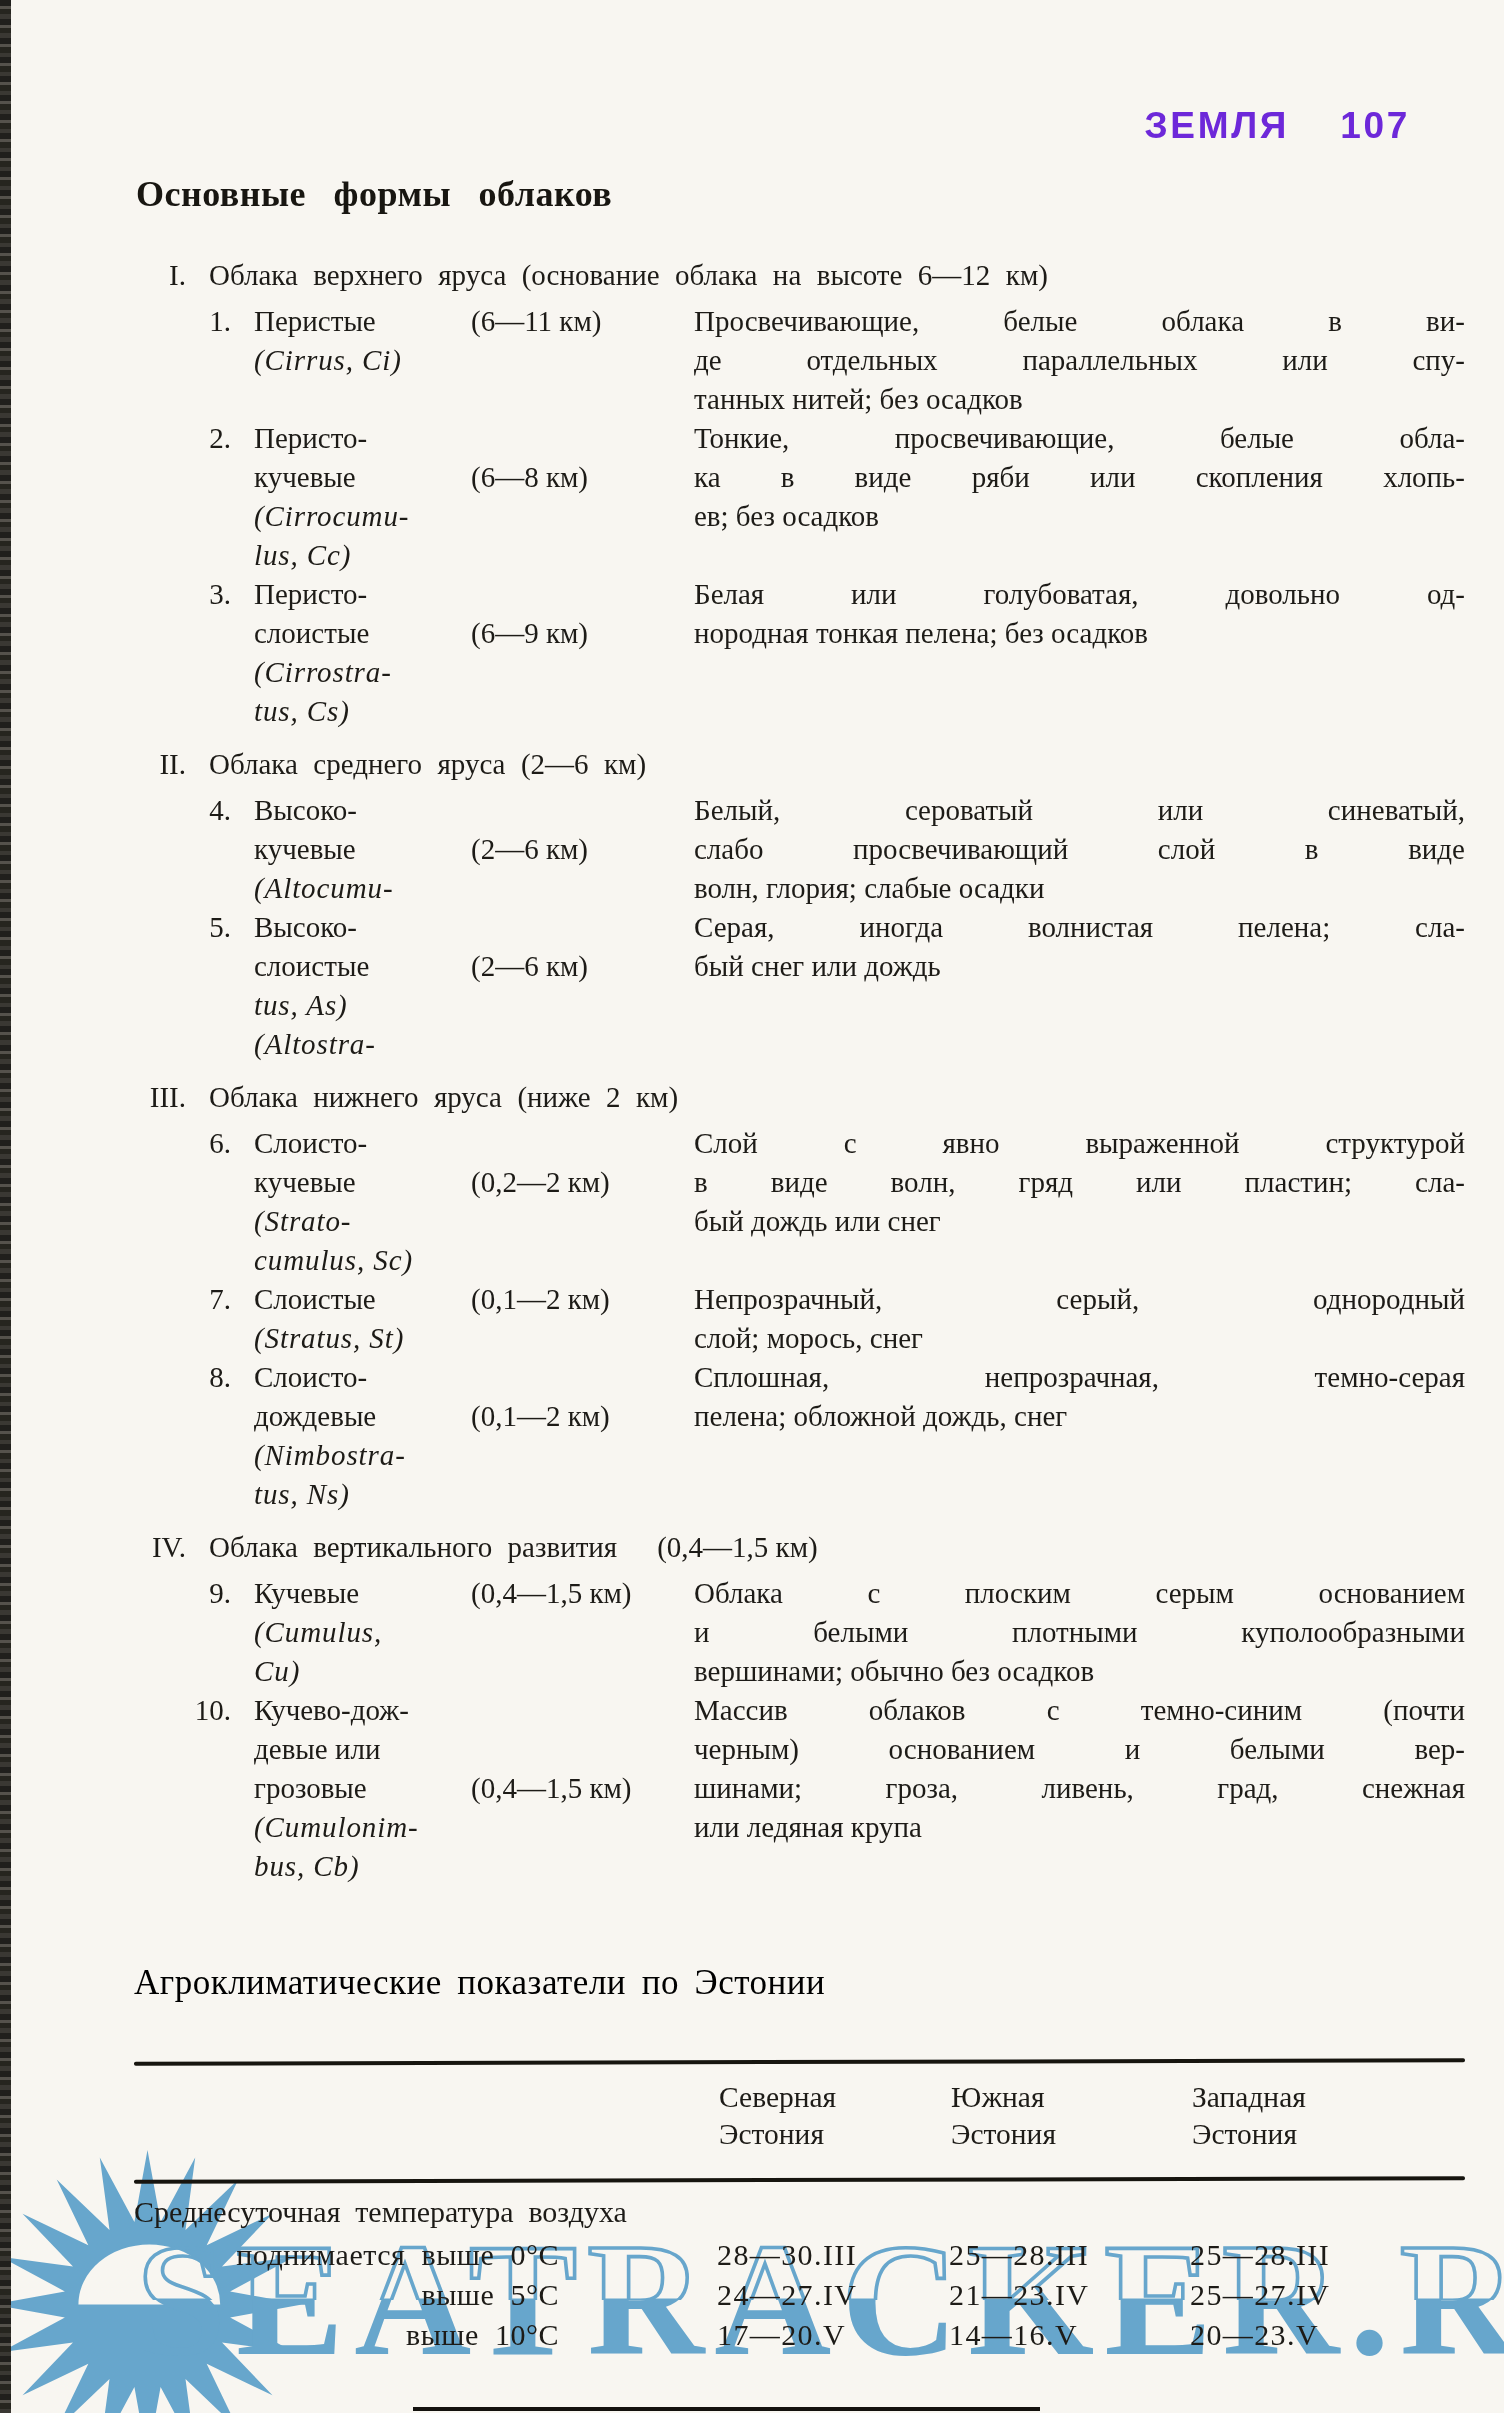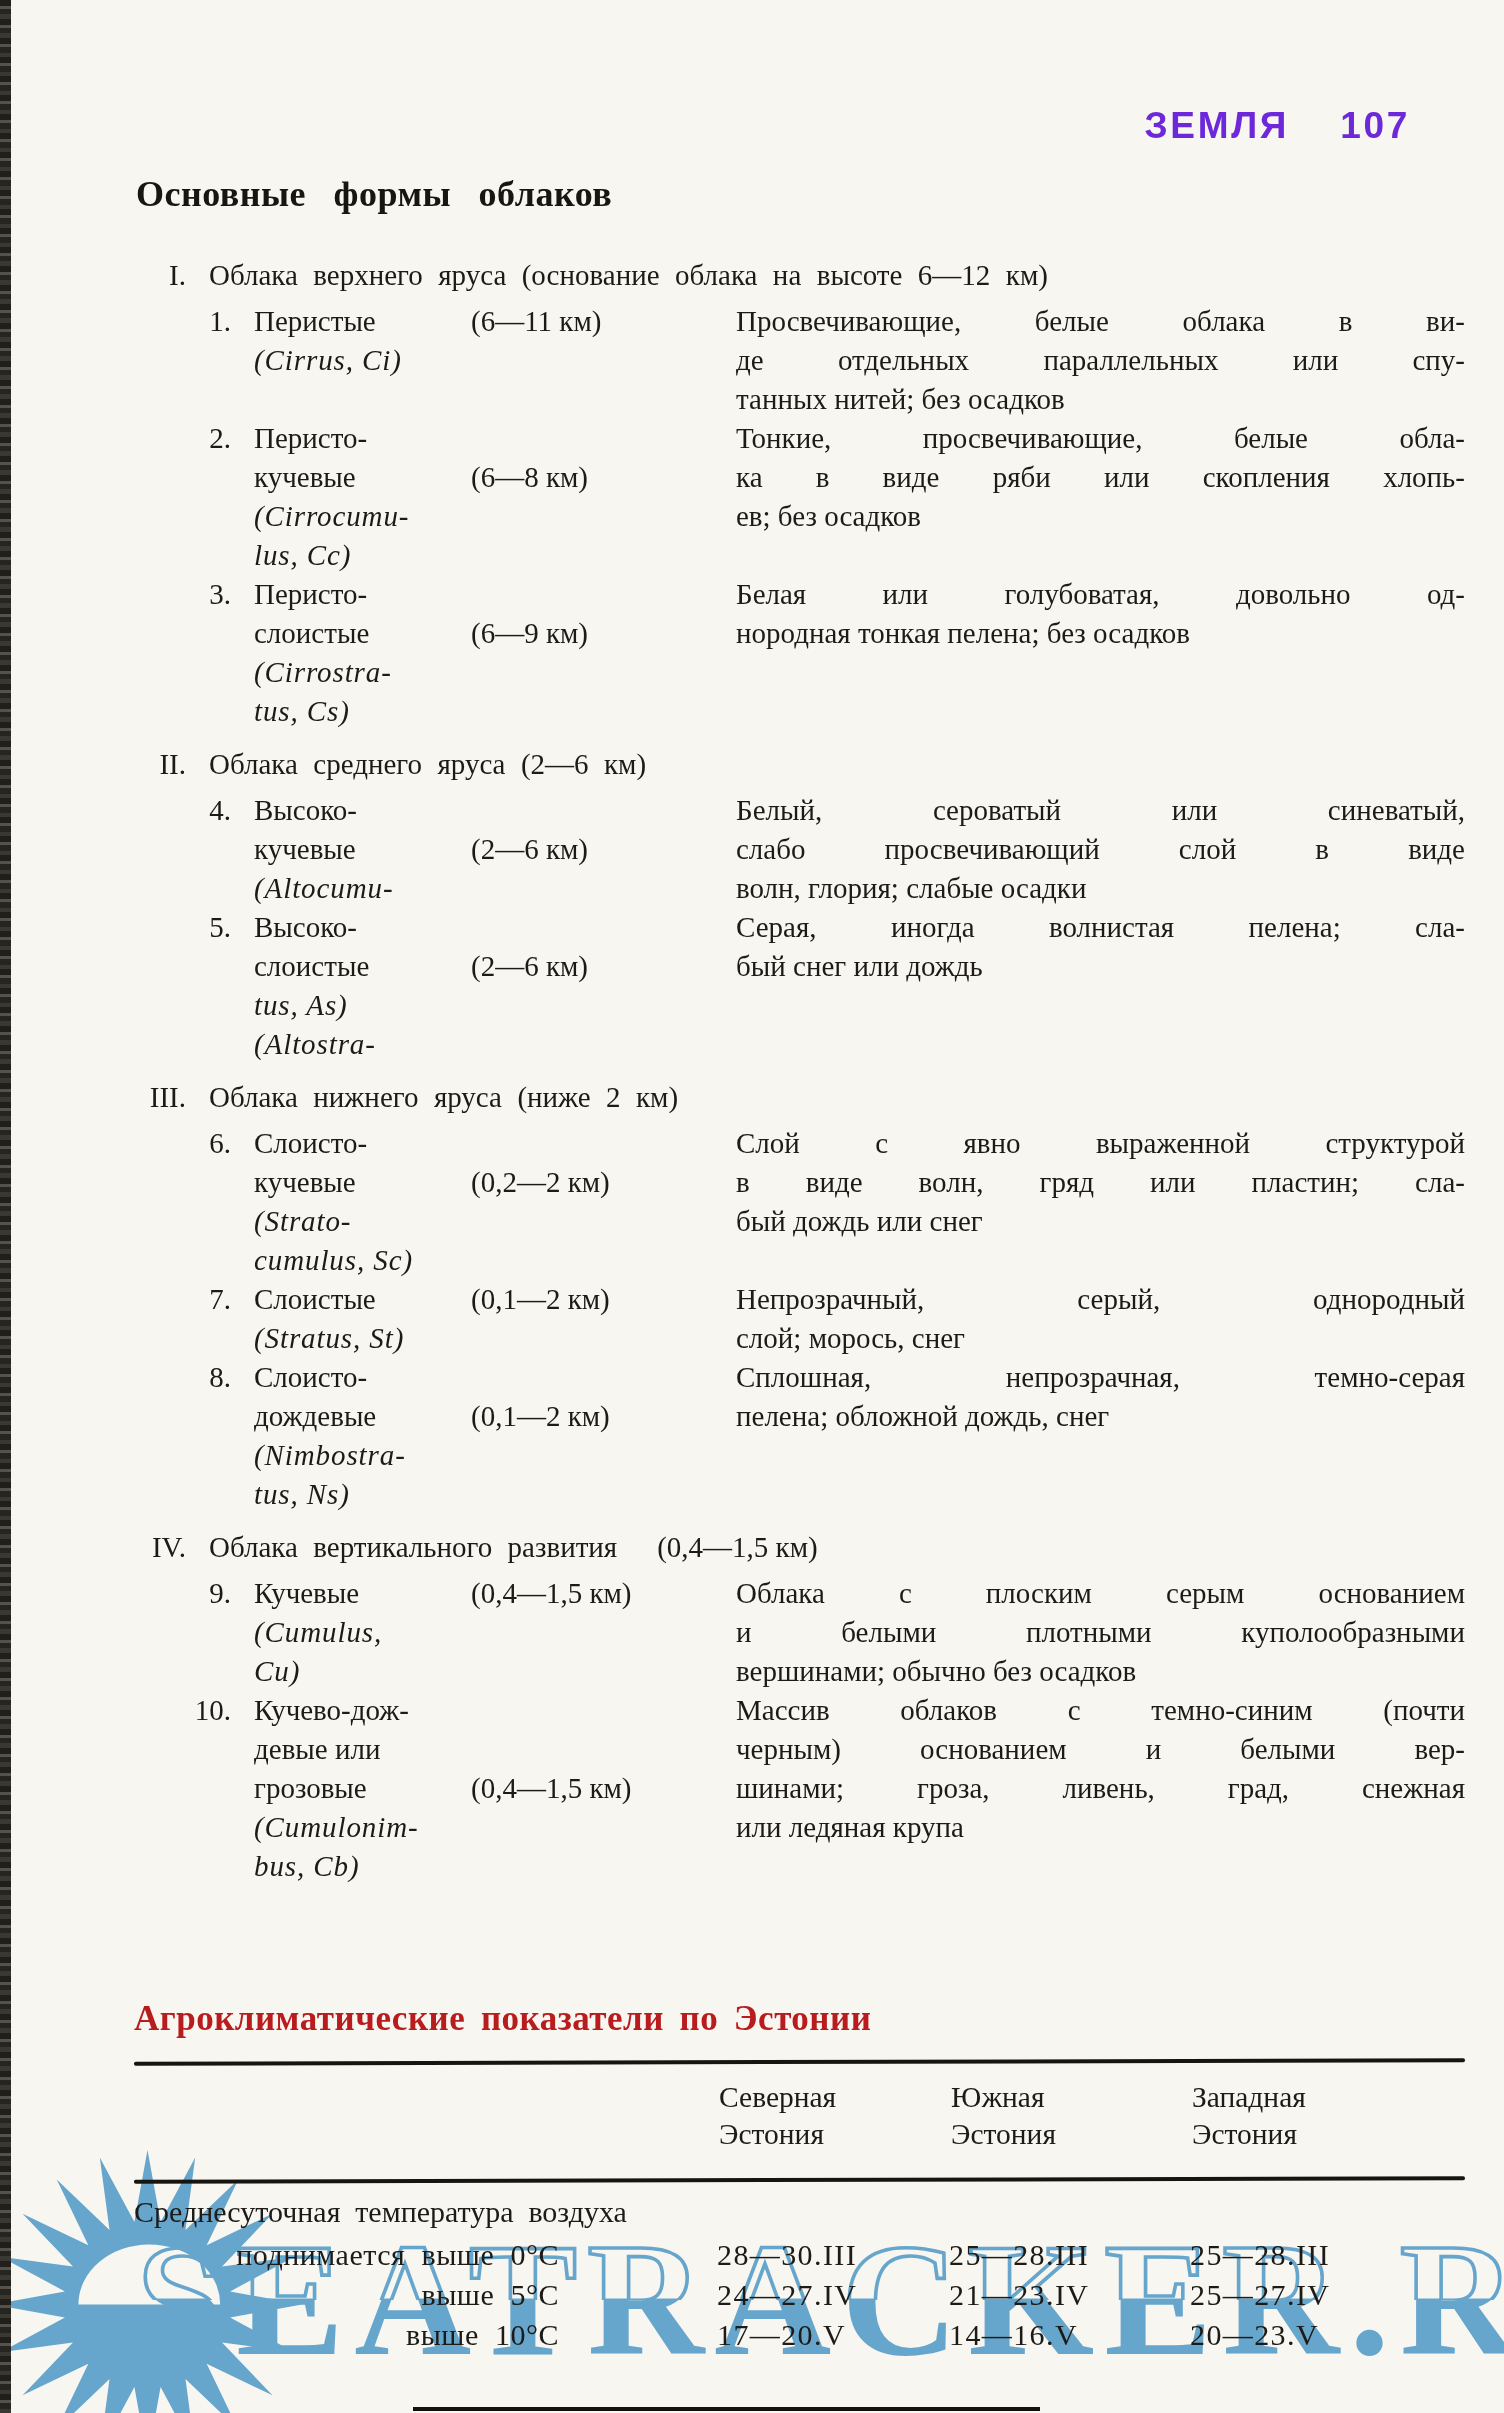--- a/index.html
+++ b/index.html
@@ -30,24 +30,24 @@
   .sec-num{width:52px;text-align:right;flex:none;}
   .sec-title{margin-left:23px;word-spacing:8.2px;}
   .sec-alt{margin-left:40px;white-space:nowrap;}
   .item{display:flex;align-items:flex-start;}
   .it-num{width:97px;text-align:right;flex:none;}
   .it-name{margin-left:23px;width:440px;flex:none;}
   .nline{position:relative;white-space:nowrap;}
   .alt{position:absolute;left:217px;top:0;white-space:nowrap;}
   .lat{font-style:italic;letter-spacing:0.9px;}
   .it-desc{flex:1;}
-  .dline{overflow:hidden;white-space:nowrap;margin-left:42px;}
+  .dline{overflow:hidden;white-space:nowrap;}
   .dline.j{text-align:justify;text-align-last:justify;white-space:normal;}
   .agro{position:absolute;left:134px;right:40px;top:1963px;z-index:2;}
-  .title2{font-size:35px;font-weight:bold;letter-spacing:0.5px;word-spacing:6.4px;color:#b91c1c;margin-top:36px;}
+  .title2{font-size:35px;font-weight:normal;letter-spacing:0.5px;word-spacing:6.4px;color:#000000;}
   .rule{position:absolute;left:0;right:0;height:3.6px;background:#17150f;border-radius:1.8px;}
   .rule1{top:97px;transform:rotate(-.15deg);}
   .rule2{top:215px;transform:rotate(-.15deg);}
   .acols{position:absolute;left:2px;top:116px;height:82px;width:100%;}
   .acol{position:absolute;top:0;font-size:29.5px;line-height:37px;word-spacing:5.5px;}
   .acol0{left:583px}.acol1{left:815px}.acol2{left:1056px}
   .sub{position:absolute;left:0;top:232px;font-size:30px;word-spacing:7.3px;}
   .arows{position:absolute;left:0;top:0;width:100%;}
   .arow{position:absolute;left:0;right:0;height:40px;}
   .arow0{top:275px}.arow1{top:315px}.arow2{top:355px}

